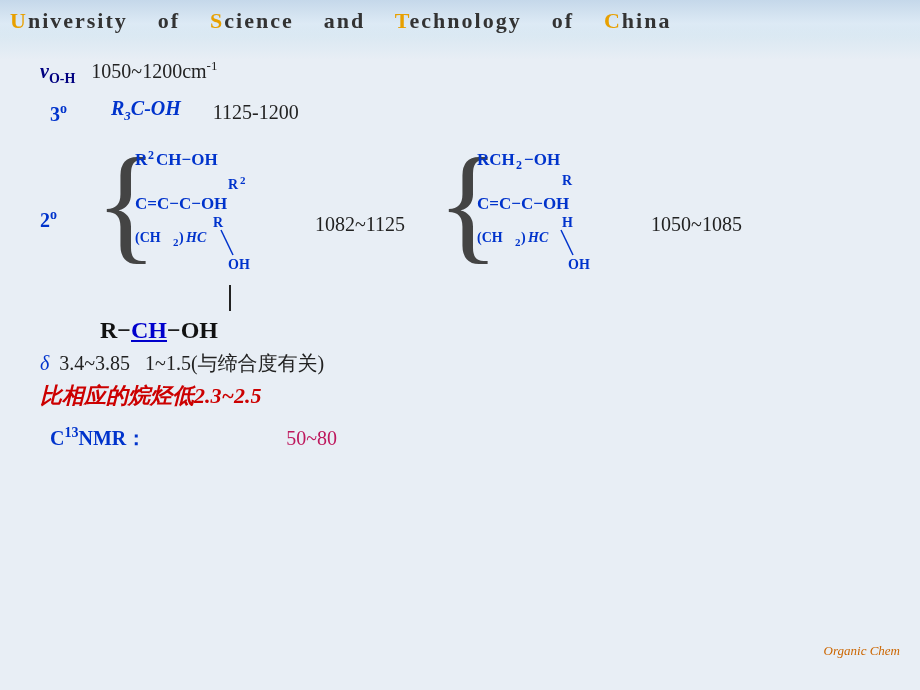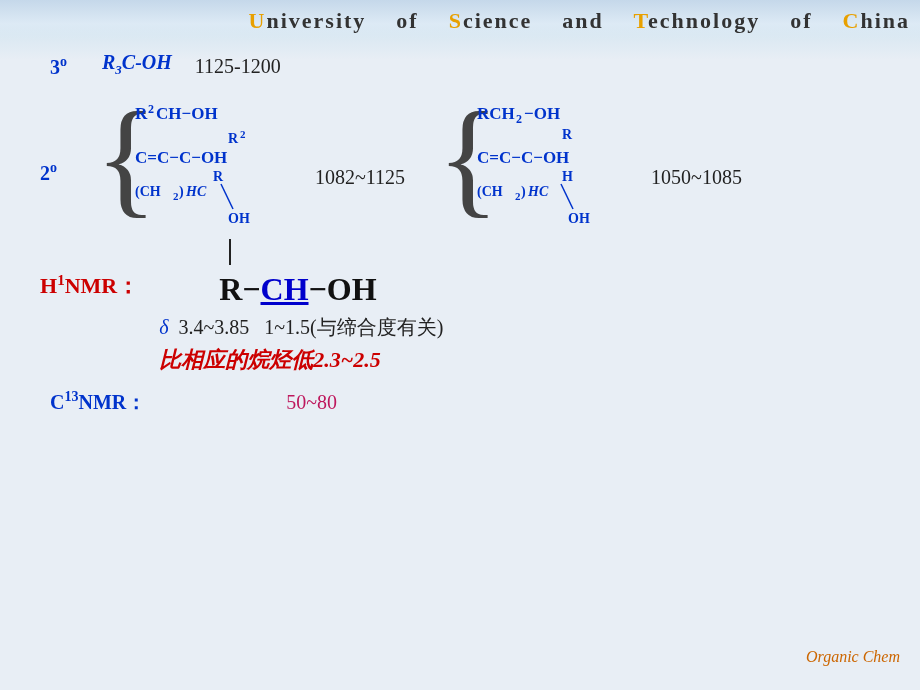--- a/index.html
+++ b/index.html
@@ -25,21 +25,20 @@
 
     .header-bar {
       position: relative;
       z-index: 1;
       padding: 8px 10px 6px 10px;
       font-size: 22px;
       font-weight: bold;
       letter-spacing: 2px;
       background: linear-gradient(180deg, #c5d8ea 0%, #ddeaf5 60%, transparent 100%);
       border-bottom: none;
-      text-align: right;
     }
 
     .header-bar .u { color: #e8a000; }
     .header-bar .normal { color: #333; }
     .header-bar .s { color: #e8a000; }
     .header-bar .t { color: #e8a000; }
     .header-bar .c { color: #e8a000; }
 
     .content {
       position: relative;
@@ -89,21 +88,21 @@
       color: #222;
       margin-left: 16px;
       padding-top: 4px;
       white-space: nowrap;
     }
 
     
     .row-3deg {
       display: flex;
       align-items: center;
-      gap: 7px;
+      gap: 16px;
       margin-bottom: 12px;
       margin-left: 10px;
     }
     .formula-3 {
       font-size: 20px;
       color: #0033cc;
       font-weight: bold;
       font-style: italic;
     }
     .formula-3 sub {
@@ -169,23 +168,23 @@
       font-size: 14px;
       text-align: center;
     }
     .cnmr-val {
       font-size: 20px;
       color: #be185d;
     }
 
     .organic-chem {
       position: absolute;
-      bottom: 24px;
+      bottom: 31px;
       right: 20px;
-      font-size: 16px;
+      font-size: 13px;
       color: #cc6600;
       font-style: italic;
     }
   </style>
 </head>
 <body>
 
 <div class="header-bar">
   <span class="u">U</span><span class="normal">niversity</span>
   &nbsp;&nbsp;
@@ -197,20 +196,24 @@
   &nbsp;&nbsp;
   <span class="t">T</span><span class="normal">echnology</span>
   &nbsp;&nbsp;
   <span class="normal">of</span>
   &nbsp;&nbsp;
   <span class="c">C</span><span class="normal">hina</span>
 </div>
 
 <div class="content">
 
+  <div class="nu-row">
+    <span class="nu-label">ν<sub>O-H</sub></span>
+    <span class="nu-value">1050~1200cm<sup>-1</sup></span>
+  </div>
 
   <div class="row-3deg">
     <span class="degree-label">3<sup>o</sup></span>
     <span class="formula-3">R<sub>3</sub>C-OH</span>
     <span class="range-value">1125-1200</span>
   </div>
 
   <div class="row-2deg">
     <span class="degree-label" style="min-width:45px; padding-top:20px;">2<sup>o</sup></span>
 
@@ -274,25 +277,22 @@
   </div>
 
   <div style="margin-left:188px; margin-top:-4px; margin-bottom:2px;">
     <svg width="4" height="26">
       <line x1="2" y1="0" x2="2" y2="26" stroke="#222" stroke-width="2"></line>
     </svg>
   </div>
 
   <div style="display:flex; align-items:flex-start; gap:20px; margin-top:0px;">
     <div>
-      <span class="hnmr-header">H<sup>1</sup>NMR：</span>
-    </div>
-    <div>
-
-      <div style="font-size:32px; font-weight:bold; color:#111; margin-bottom:6px; margin-left:60px;">
+
+      <div style="font-size:24px; font-weight:bold; color:#111; margin-bottom:6px; margin-left:60px;">
         R−<span style="color:#0000cc; text-decoration:underline;">CH</span>−OH
       </div>
 
       <div class="delta-row" style="margin-left:0px;">
         <span class="delta-sym">δ</span>
         <span class="delta-vals">3.4~3.85&nbsp;&nbsp;&nbsp;1~1.5(与缔合度有关)</span>
       </div>
 
       <div class="compare-row" style="margin-left:0px; margin-top:4px;font-style:italic;">比相应的烷烃低2.3~2.5</div>
     </div>

